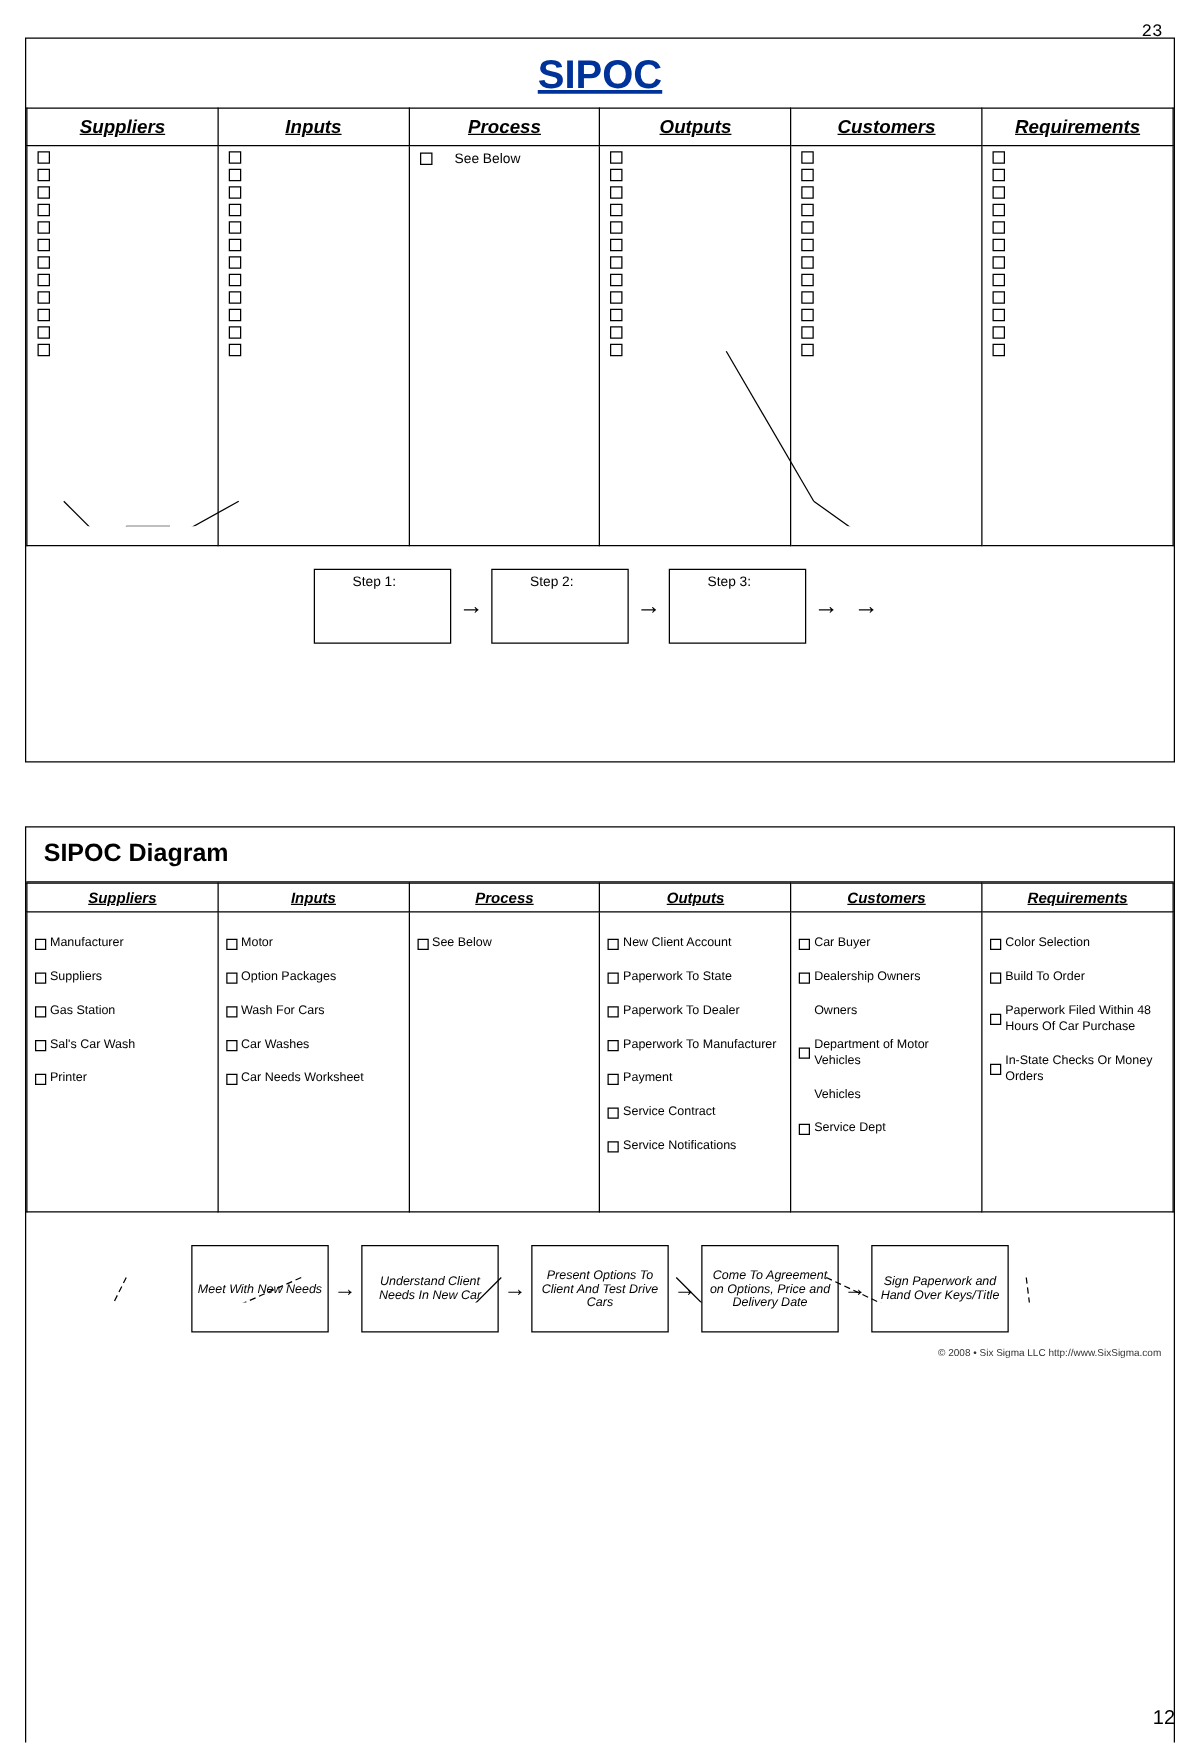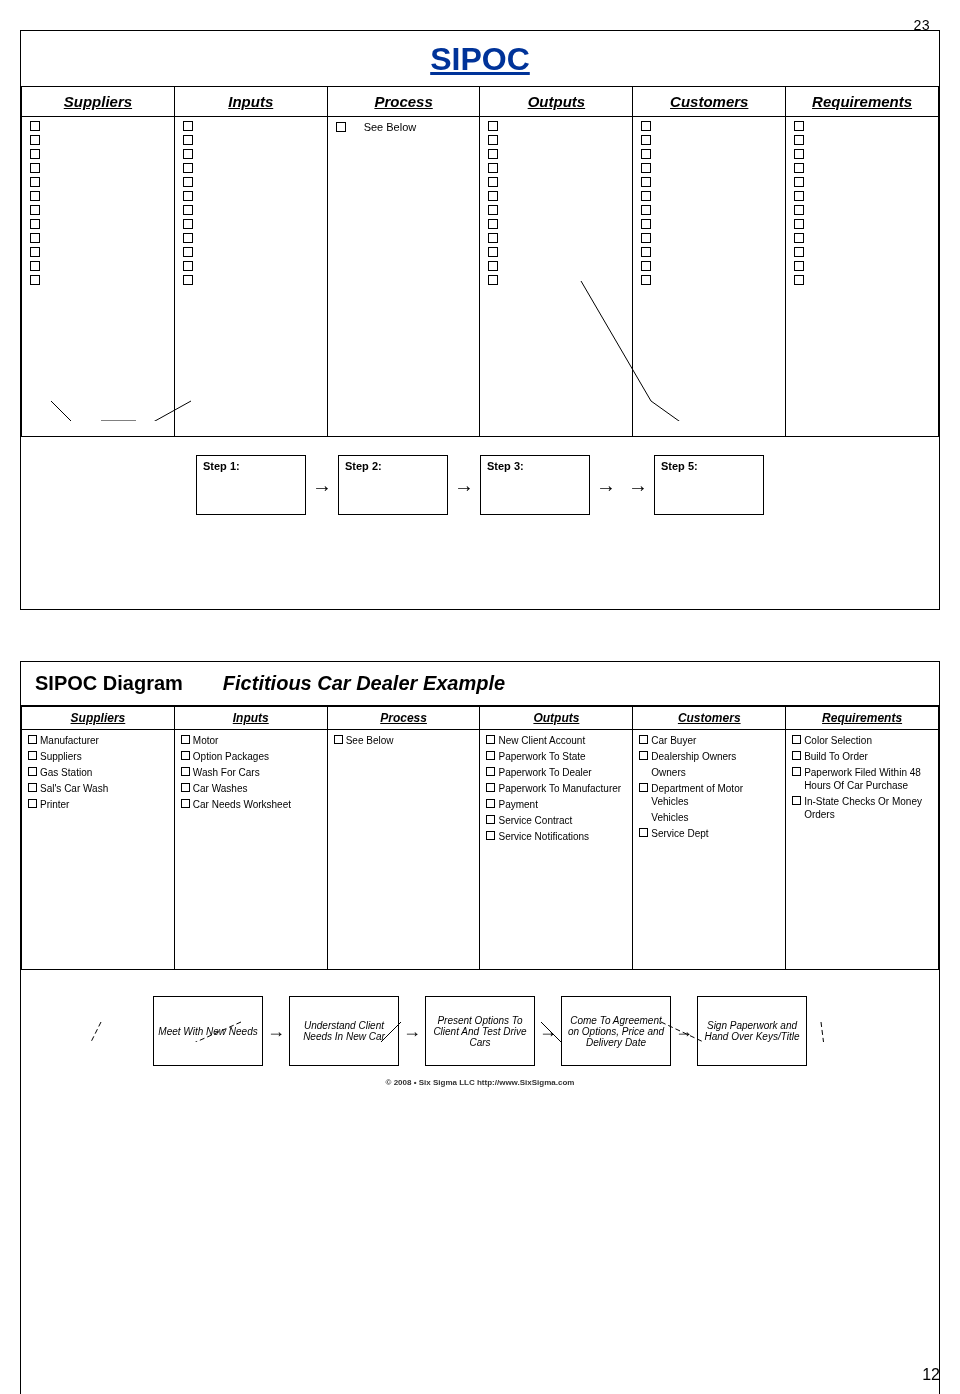--- a/index.html
+++ b/index.html
@@ -99,21 +99,22 @@
       flex-direction: column;
       align-items: flex-start;
       justify-content: flex-start;
       padding: 4px 6px;
       font-size: 11px;
       flex-shrink: 0;
     }
 
     .step-label {
       font-size: 11px;
-      font-weight: bold;
+      font-weight: normal;
+      margin-left: 24px;
     }
 
     .arrow-right {
       font-size: 20px;
       margin: 0 6px;
       flex-shrink: 0;
     }
 
     
     .bottom-section {
@@ -163,24 +164,25 @@
     .bottom-sipoc-table td {
       border: 1.5px solid #000;
       vertical-align: top;
       padding: 4px 6px;
       height: 240px;
       font-size: 10px;
     }
 
     .cb-row {
       display: flex;
-      align-items: flex-start;
+      align-items: center;
       margin-bottom: 3px;
       font-size: 10px;
       line-height: 1.3;
+      margin-top: 14px;
     }
 
     .cb-box {
       width: 9px;
       height: 9px;
       border: 1px solid #000;
       display: inline-block;
       margin-right: 3px;
       margin-top: 1px;
       flex-shrink: 0;
@@ -209,25 +211,24 @@
       padding: 4px;
     }
 
     .bottom-arrow {
       font-size: 18px;
       margin: 0 4px;
       flex-shrink: 0;
     }
 
     .copyright-text {
-      text-align: center;
+      text-align: right;
       font-size: 8px;
       padding: 4px 10px;
       color: #333;
-      font-weight: bold;
     }
 
     .page-number-bottom {
       position: absolute;
       bottom: 10px;
       right: 20px;
       font-size: 16px;
     }
   </style>
 </head>
@@ -479,30 +480,26 @@
     <span class="arrow-right">→</span>
     <div class="step-box">
       <span class="step-label">Step 2:</span>
     </div>
     <span class="arrow-right">→</span>
     <div class="step-box">
       <span class="step-label">Step 3:</span>
     </div>
     <span class="arrow-right">→</span>
     <span class="arrow-right">→</span>
-    <div class="step-box">
-      <span class="step-label">Step 5:</span>
-    </div>
   </div>
 </div>
 
 <div class="bottom-section">
   <div class="bottom-header">
     <span class="bottom-title">SIPOC Diagram</span>
-    <span class="bottom-subtitle">Fictitious Car Dealer Example</span>
   </div>
 
   <table class="bottom-sipoc-table">
     <thead>
       <tr>
         <th>Suppliers</th>
         <th>Inputs</th>
         <th>Process</th>
         <th>Outputs</th>
         <th>Customers</th>

